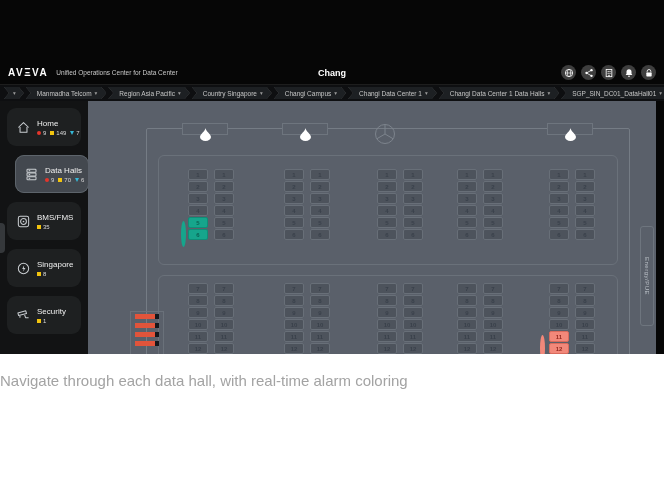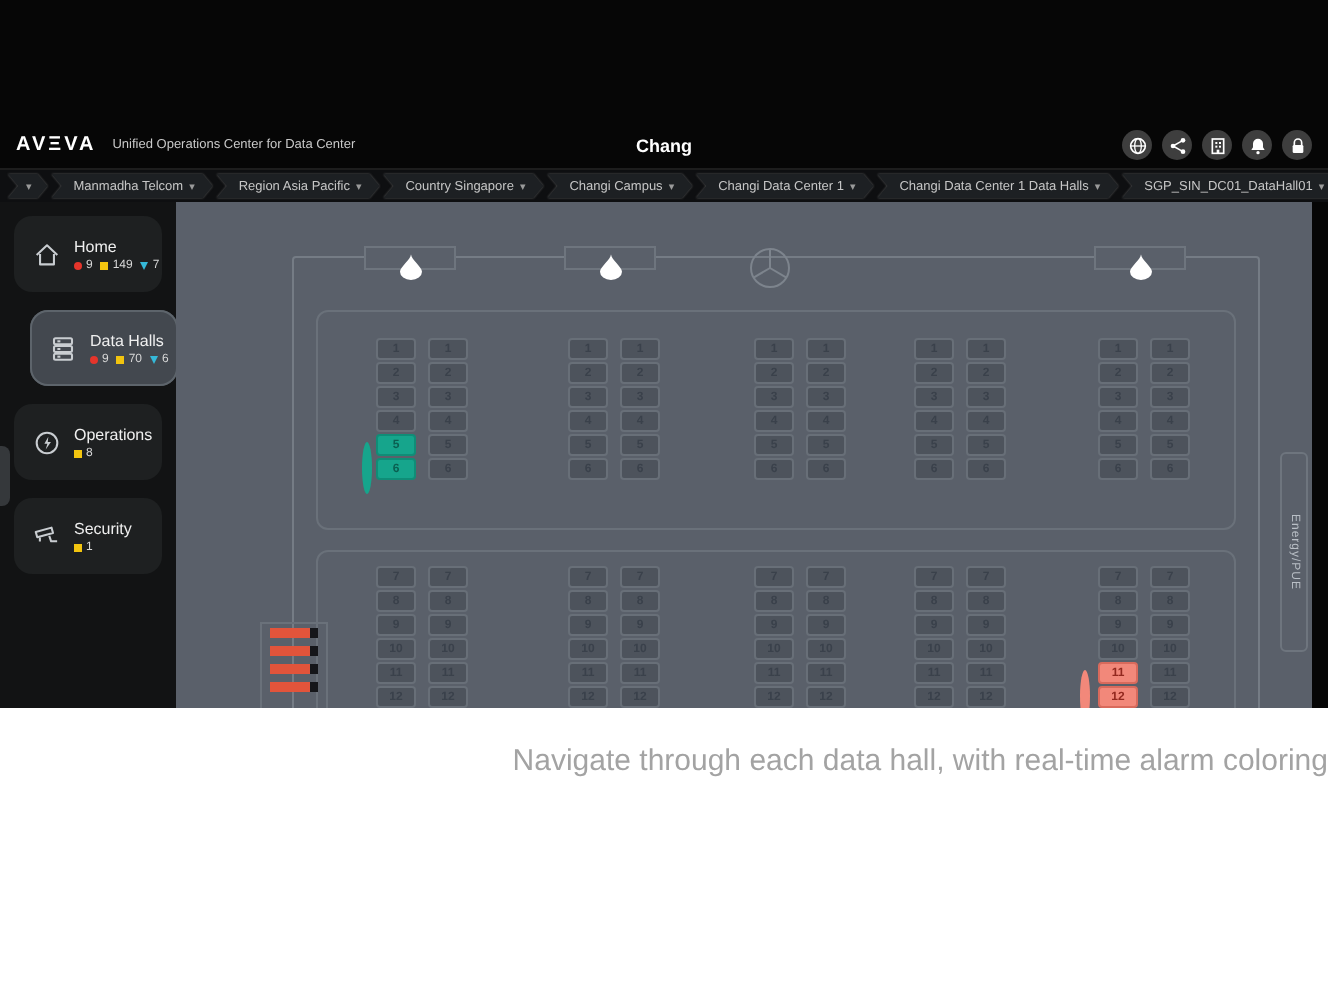--- a/index.html
+++ b/index.html
@@ -66,21 +66,21 @@
   .alarm-dot{width:4px;height:4px;border-radius:50%;background:#e2543b;}
   .alarm-text{color:#e2543b;font-size:6px;font-weight:bold;}
   .floor-label{position:absolute;left:0;right:0;top:316px;text-align:center;color:#6a717b;font-size:6px;opacity:.85;}
   .side-tab{position:absolute;right:2px;top:125px;width:14px;height:100px;border:1px solid #6e757e;border-radius:3px;box-sizing:border-box;
     display:flex;align-items:center;justify-content:center;}
   .side-tab-label{writing-mode:vertical-rl;font-size:6px;color:#b9bfc6;letter-spacing:.5px;}
   .drop{position:absolute;}
   .fan{position:absolute;}
 
   
-  .caption-area{width:664px;height:52px;background:#ffffff;display:flex;align-items:center;justify-content:flex-end;}
+  .caption-area{width:664px;height:52px;background:#ffffff;display:flex;align-items:center;justify-content:flex-start;}
   .caption{color:#a3a3a3;font-size:15px;}
 </style>
 </head>
 <body>
 
 <div class="screen">
 
   <div class="app-header">
     <span class="logo">AVΞVA</span>
     <span class="product-title">Unified Operations Center for Data Center</span>
@@ -220,26 +220,42 @@
               <span class="bshape square" style="background: rgb(242, 196, 15);"></span>
               <span class="bnum">70</span>
               <span class="bshape triangle" style="border-top-color: rgb(53, 184, 216);"></span>
               <span class="bnum">6</span>
             </div>
           </div>
         </div>
         <div class="side-item">
           <span class="side-icon">
             <svg width="15" height="15" viewBox="0 0 16 16" fill="none" stroke="#c9cdd1" stroke-width="1.1" stroke-linejoin="round">
+              <rect x="2.5" y="2.5" width="11" height="11" rx="2"></rect>
+              <circle cx="8" cy="8" r="3.1"></circle>
+              <circle cx="8" cy="8" r=".9" fill="#c9cdd1" stroke="none"></circle>
+            </svg>
+          </span>
+          <div class="side-text">
+            <span class="side-label">BMS/FMS</span>
+            <div class="badges">
+              <span class="bshape square" style="background: rgb(242, 196, 15);"></span>
+              <span class="bnum">35</span>
+            </div>
+          </div>
+        </div>
+        <div class="side-item">
+          <span class="side-icon">
+            <svg width="15" height="15" viewBox="0 0 16 16" fill="none" stroke="#c9cdd1" stroke-width="1.1" stroke-linejoin="round">
               <circle cx="8" cy="8" r="5.5"></circle>
               <path d="M8.7 4.6 6.6 8.4 h1.6 L7.3 11.4 10.1 7.5 H8.4 z" fill="#c9cdd1" stroke="none"></path>
             </svg>
           </span>
           <div class="side-text">
-            <span class="side-label">Operations</span>
+            <span class="side-label">Singapore</span>
             <div class="badges">
               <span class="bshape square" style="background: rgb(242, 196, 15);"></span>
               <span class="bnum">8</span>
             </div>
           </div>
         </div>
         <div class="side-item">
           <span class="side-icon">
             <svg width="15" height="15" viewBox="0 0 16 16" fill="none" stroke="#c9cdd1" stroke-width="1.1" stroke-linejoin="round">
               <path d="M2 5.3 10.4 3 11.2 5.9 2.8 8.1 z"></path>

